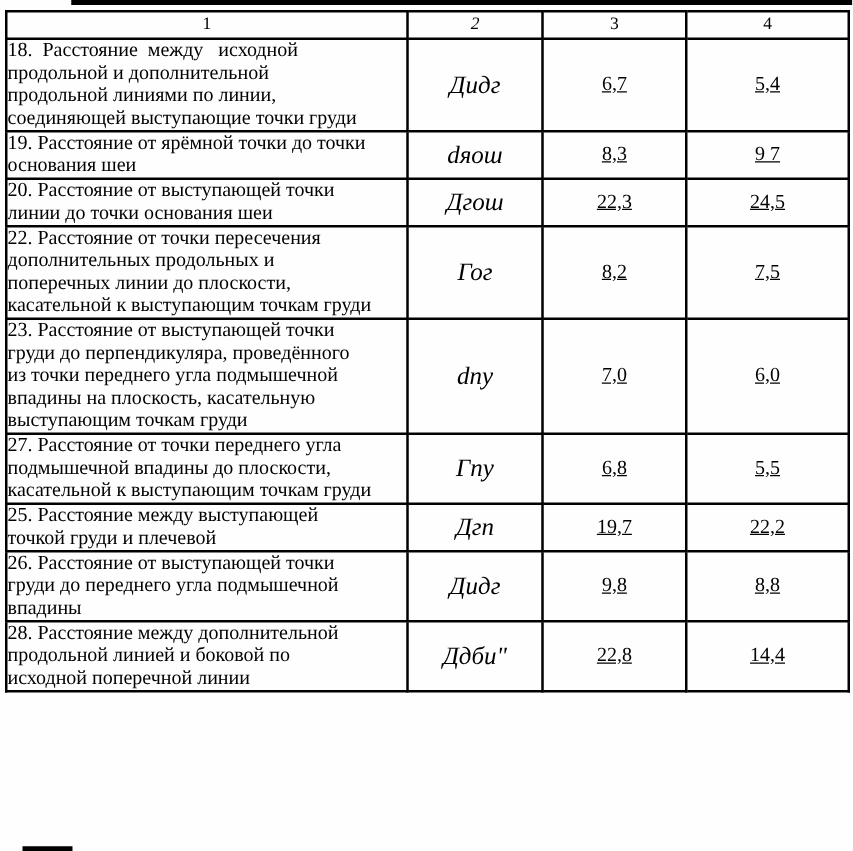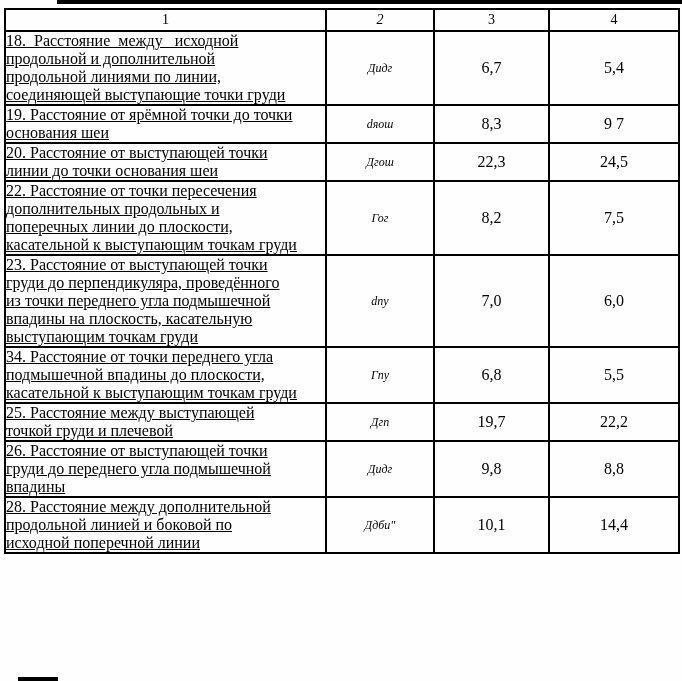--- a/index.html
+++ b/index.html
@@ -55,32 +55,32 @@
   th.hdr.italic { font-style: italic; }
   td.desc {
     font-size: 16px;
     line-height: 18px;
     padding: 1px 3px 2px 4px;
     vertical-align: top;
   }
   td.desc div {
     white-space: pre;
     overflow: hidden;
-    text-decoration: underline;
   }
   td.sym {
     text-align: center;
     vertical-align: middle;
     font-style: italic;
-    font-size: 12px;
+    font-size: 20px;
   }
   td.val {
     text-align: center;
     vertical-align: middle;
     font-size: 16px;
+    text-decoration: underline;
   }
 </style>
 </head>
 <body>
 
 <div class="page">
   <div class="top-rule"></div>
 
   <table class="measure">
     <colgroup>
@@ -145,21 +145,21 @@
             <div>из точки переднего угла подмышечной</div>
             <div>впадины на плоскость, касательную</div>
             <div>выступающим точкам груди</div>
           </td>
           <td class="sym">dпу</td>
           <td class="val">7,0</td>
           <td class="val">6,0</td>
         </tr>
         <tr>
           <td class="desc">
-            <div>34. Расстояние от точки переднего угла</div>
+            <div>27. Расстояние от точки переднего угла</div>
             <div>подмышечной впадины до плоскости,</div>
             <div>касательной к выступающим точкам груди</div>
           </td>
           <td class="sym">Гпу</td>
           <td class="val">6,8</td>
           <td class="val">5,5</td>
         </tr>
         <tr>
           <td class="desc">
             <div>25. Расстояние между выступающей</div>
@@ -179,20 +179,20 @@
           <td class="val">9,8</td>
           <td class="val">8,8</td>
         </tr>
         <tr>
           <td class="desc">
             <div>28. Расстояние между дополнительной</div>
             <div>продольной линией и боковой по</div>
             <div>исходной поперечной линии</div>
           </td>
           <td class="sym">Ддби"</td>
-          <td class="val">10,1</td>
+          <td class="val">22,8</td>
           <td class="val">14,4</td>
         </tr>
       </tbody>
   </table>
 
   <div class="bottom-mark"></div>
 </div>
 
 </body></html>

